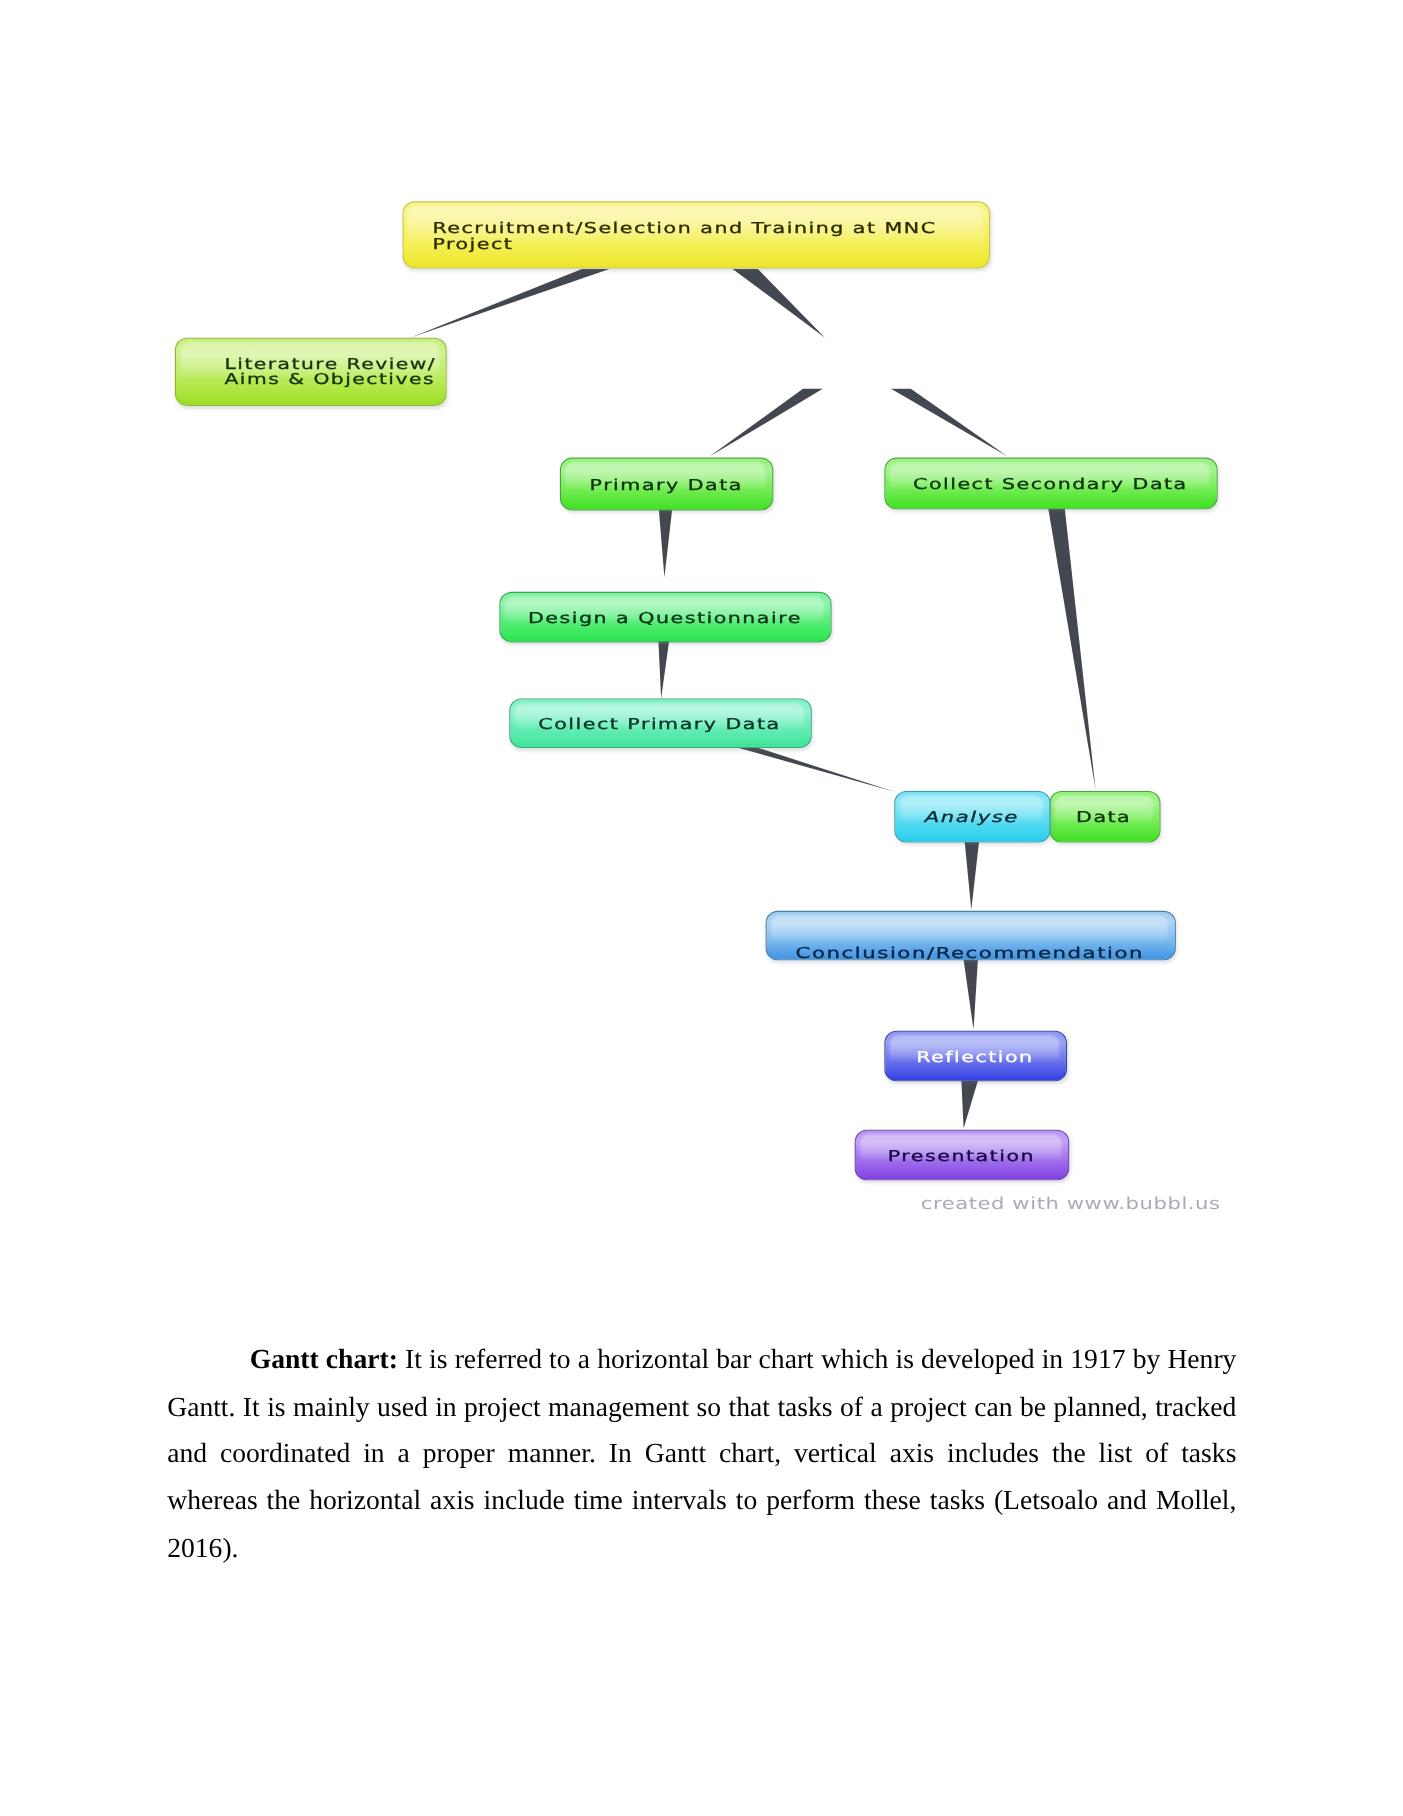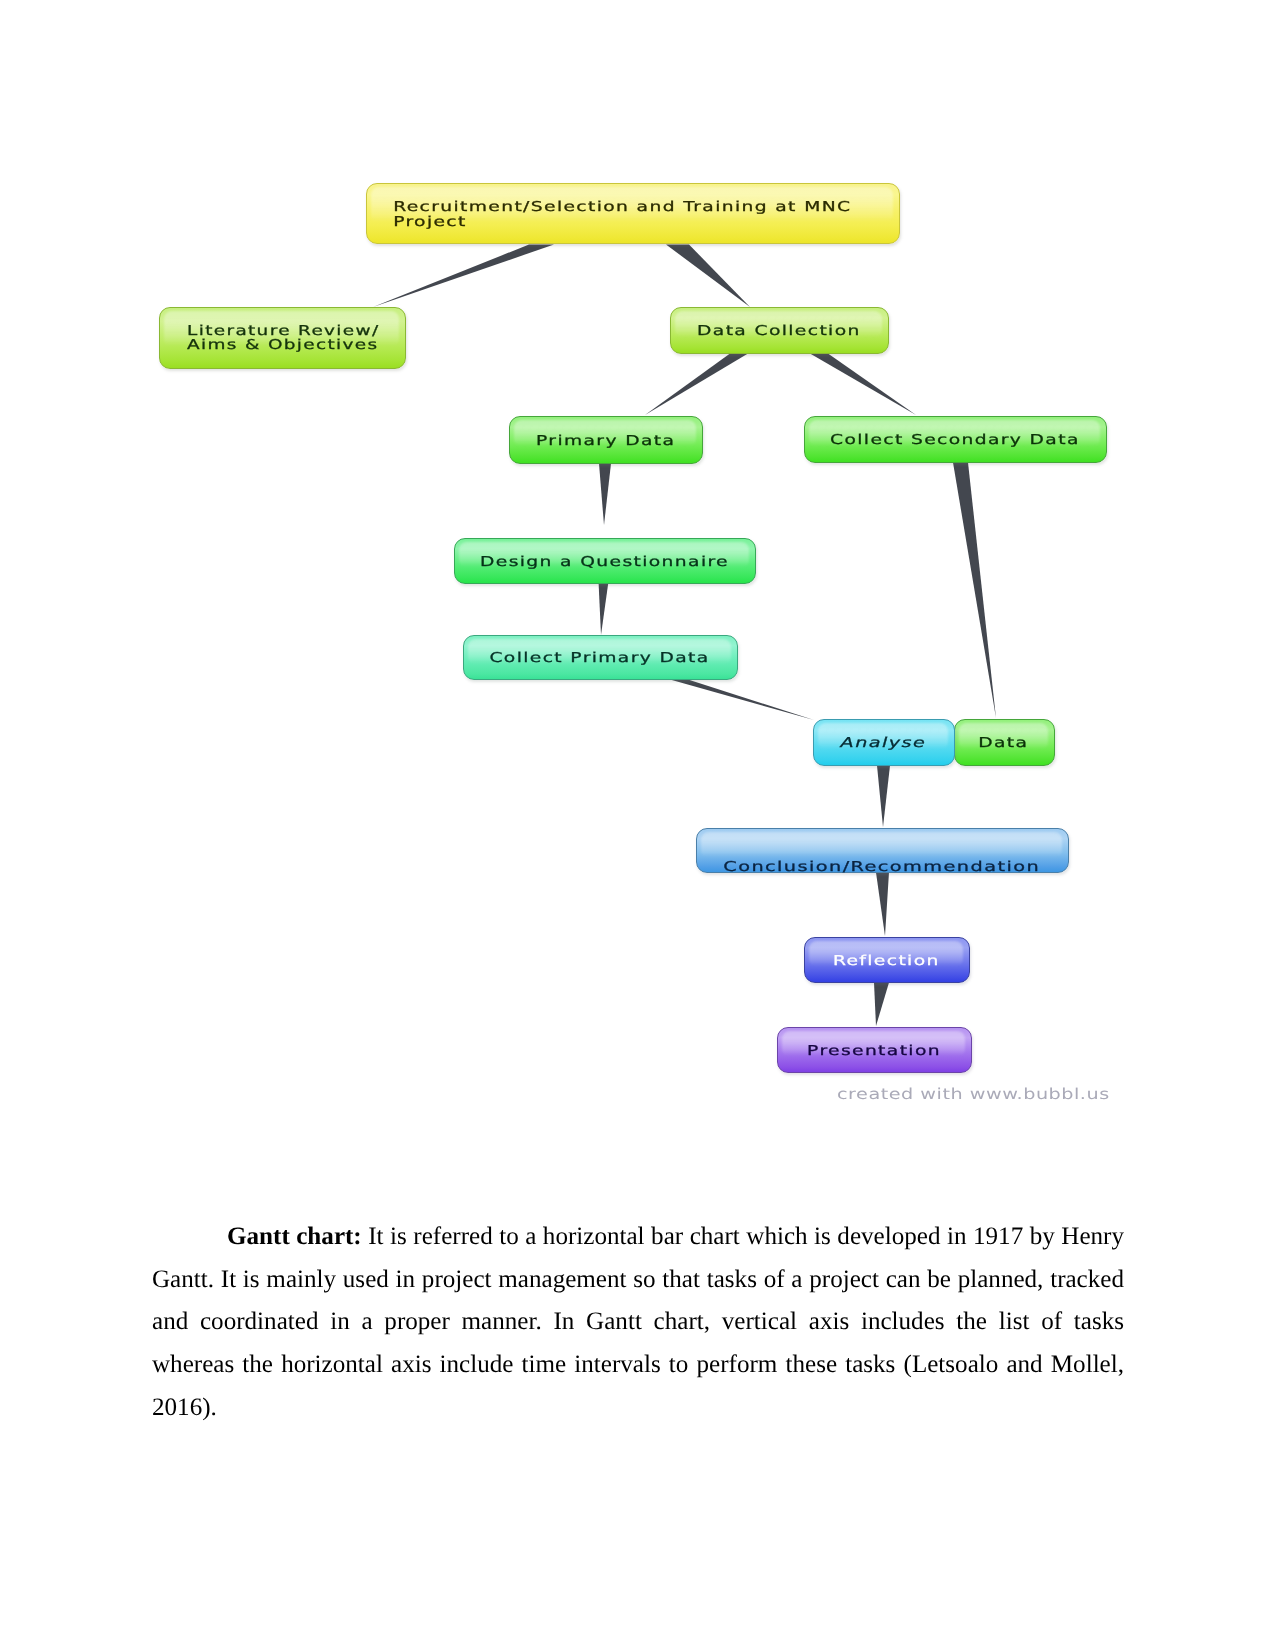--- a/index.html
+++ b/index.html
@@ -18,21 +18,21 @@
         filter:blur(1px);
         pointer-events:none;}
   .node .txt{position:relative;z-index:3;width:73.8%;
         font-family:"DejaVu Sans",sans-serif;font-weight:normal;
         font-size:13.6px;letter-spacing:1.0px;line-height:14.35px;white-space:pre-line;
         -webkit-text-stroke:0.28px currentColor;
         transform:translateY(1.4px) scaleX(1.375);transform-origin:center center;}
   svg#links{position:absolute;left:0;top:0;width:1275px;height:1130px;}
   
   .n-root{left:366px;top:183px;width:534px;height:61px;}
-  .n-lit {left:159px;top:307px;width:247px;height:62px;}
+  .n-lit {left:159px;top:307px;width:247px;height:62px;justify-content:center;}
   .n-dc  {left:670px;top:307px;width:219px;height:47px;}
   .n-pd  {left:509px;top:416px;width:194px;height:48px;}
   .n-csd {left:804px;top:416px;width:303px;height:47px;}
   .n-dq  {left:454px;top:525px;width:302px;height:46px;}
   .n-cpd {left:463px;top:635px;width:275px;height:45px;}
   .n-an  {left:813px;top:719px;width:142px;height:47px;font-style:italic;}
   .n-da  {left:954px;top:719px;width:101px;height:47px;}
   .n-cr  {left:696px;top:828px;width:373px;height:45px;}
   .n-rf  {left:804px;top:937px;width:166px;height:46px;}
   .n-pr  {left:777px;top:1027px;width:195px;height:46px;}
@@ -112,23 +112,20 @@
         <polygon points="874,982.5 889,982.5 876,1026"></polygon>
       </g>
     </svg>
     <div class="node n-root">
         <span class="txt">Recruitment/Selection and Training at MNC Project</span>
       </div>
     <div class="node n-lit">
         <span class="txt">Literature Review/
 Aims &amp; Objectives</span>
       </div>
-    <div class="node n-dc">
-        <span class="txt">Data Collection</span>
-      </div>
     <div class="node n-pd">
         <span class="txt">Primary Data</span>
       </div>
     <div class="node n-csd">
         <span class="txt">Collect Secondary Data</span>
       </div>
     <div class="node n-dq">
         <span class="txt">Design a Questionnaire</span>
       </div>
     <div class="node n-cpd">

